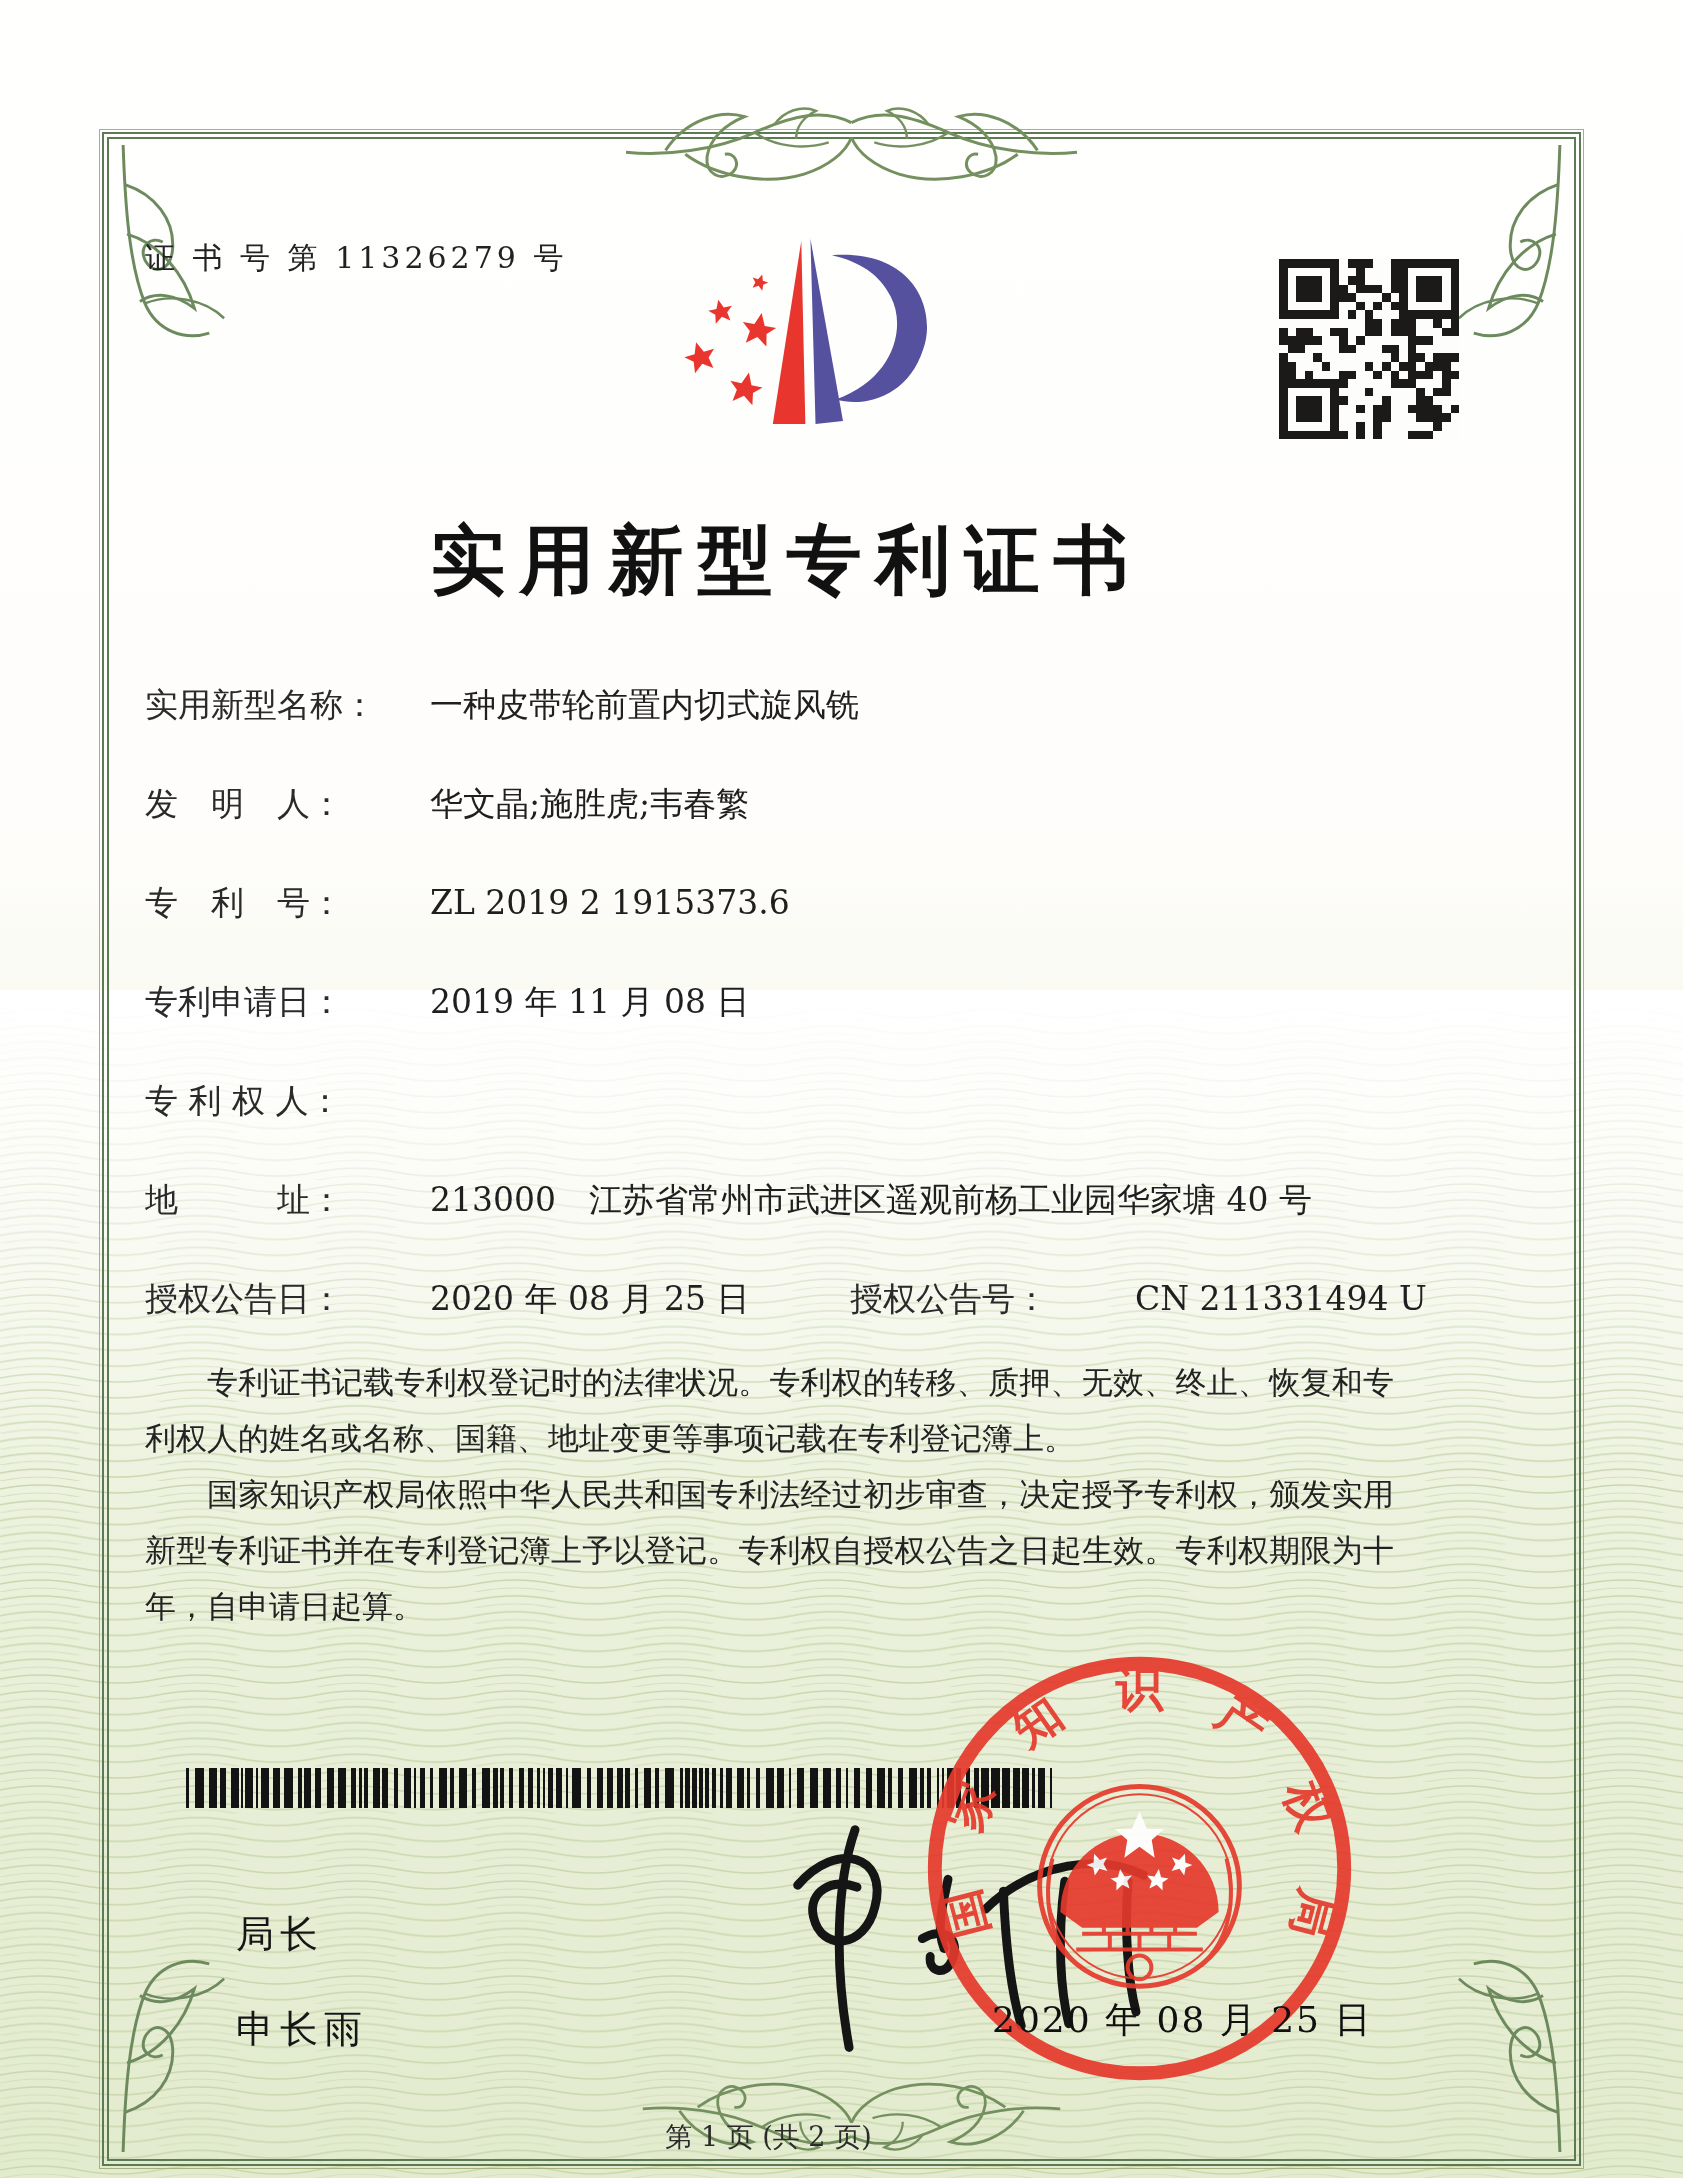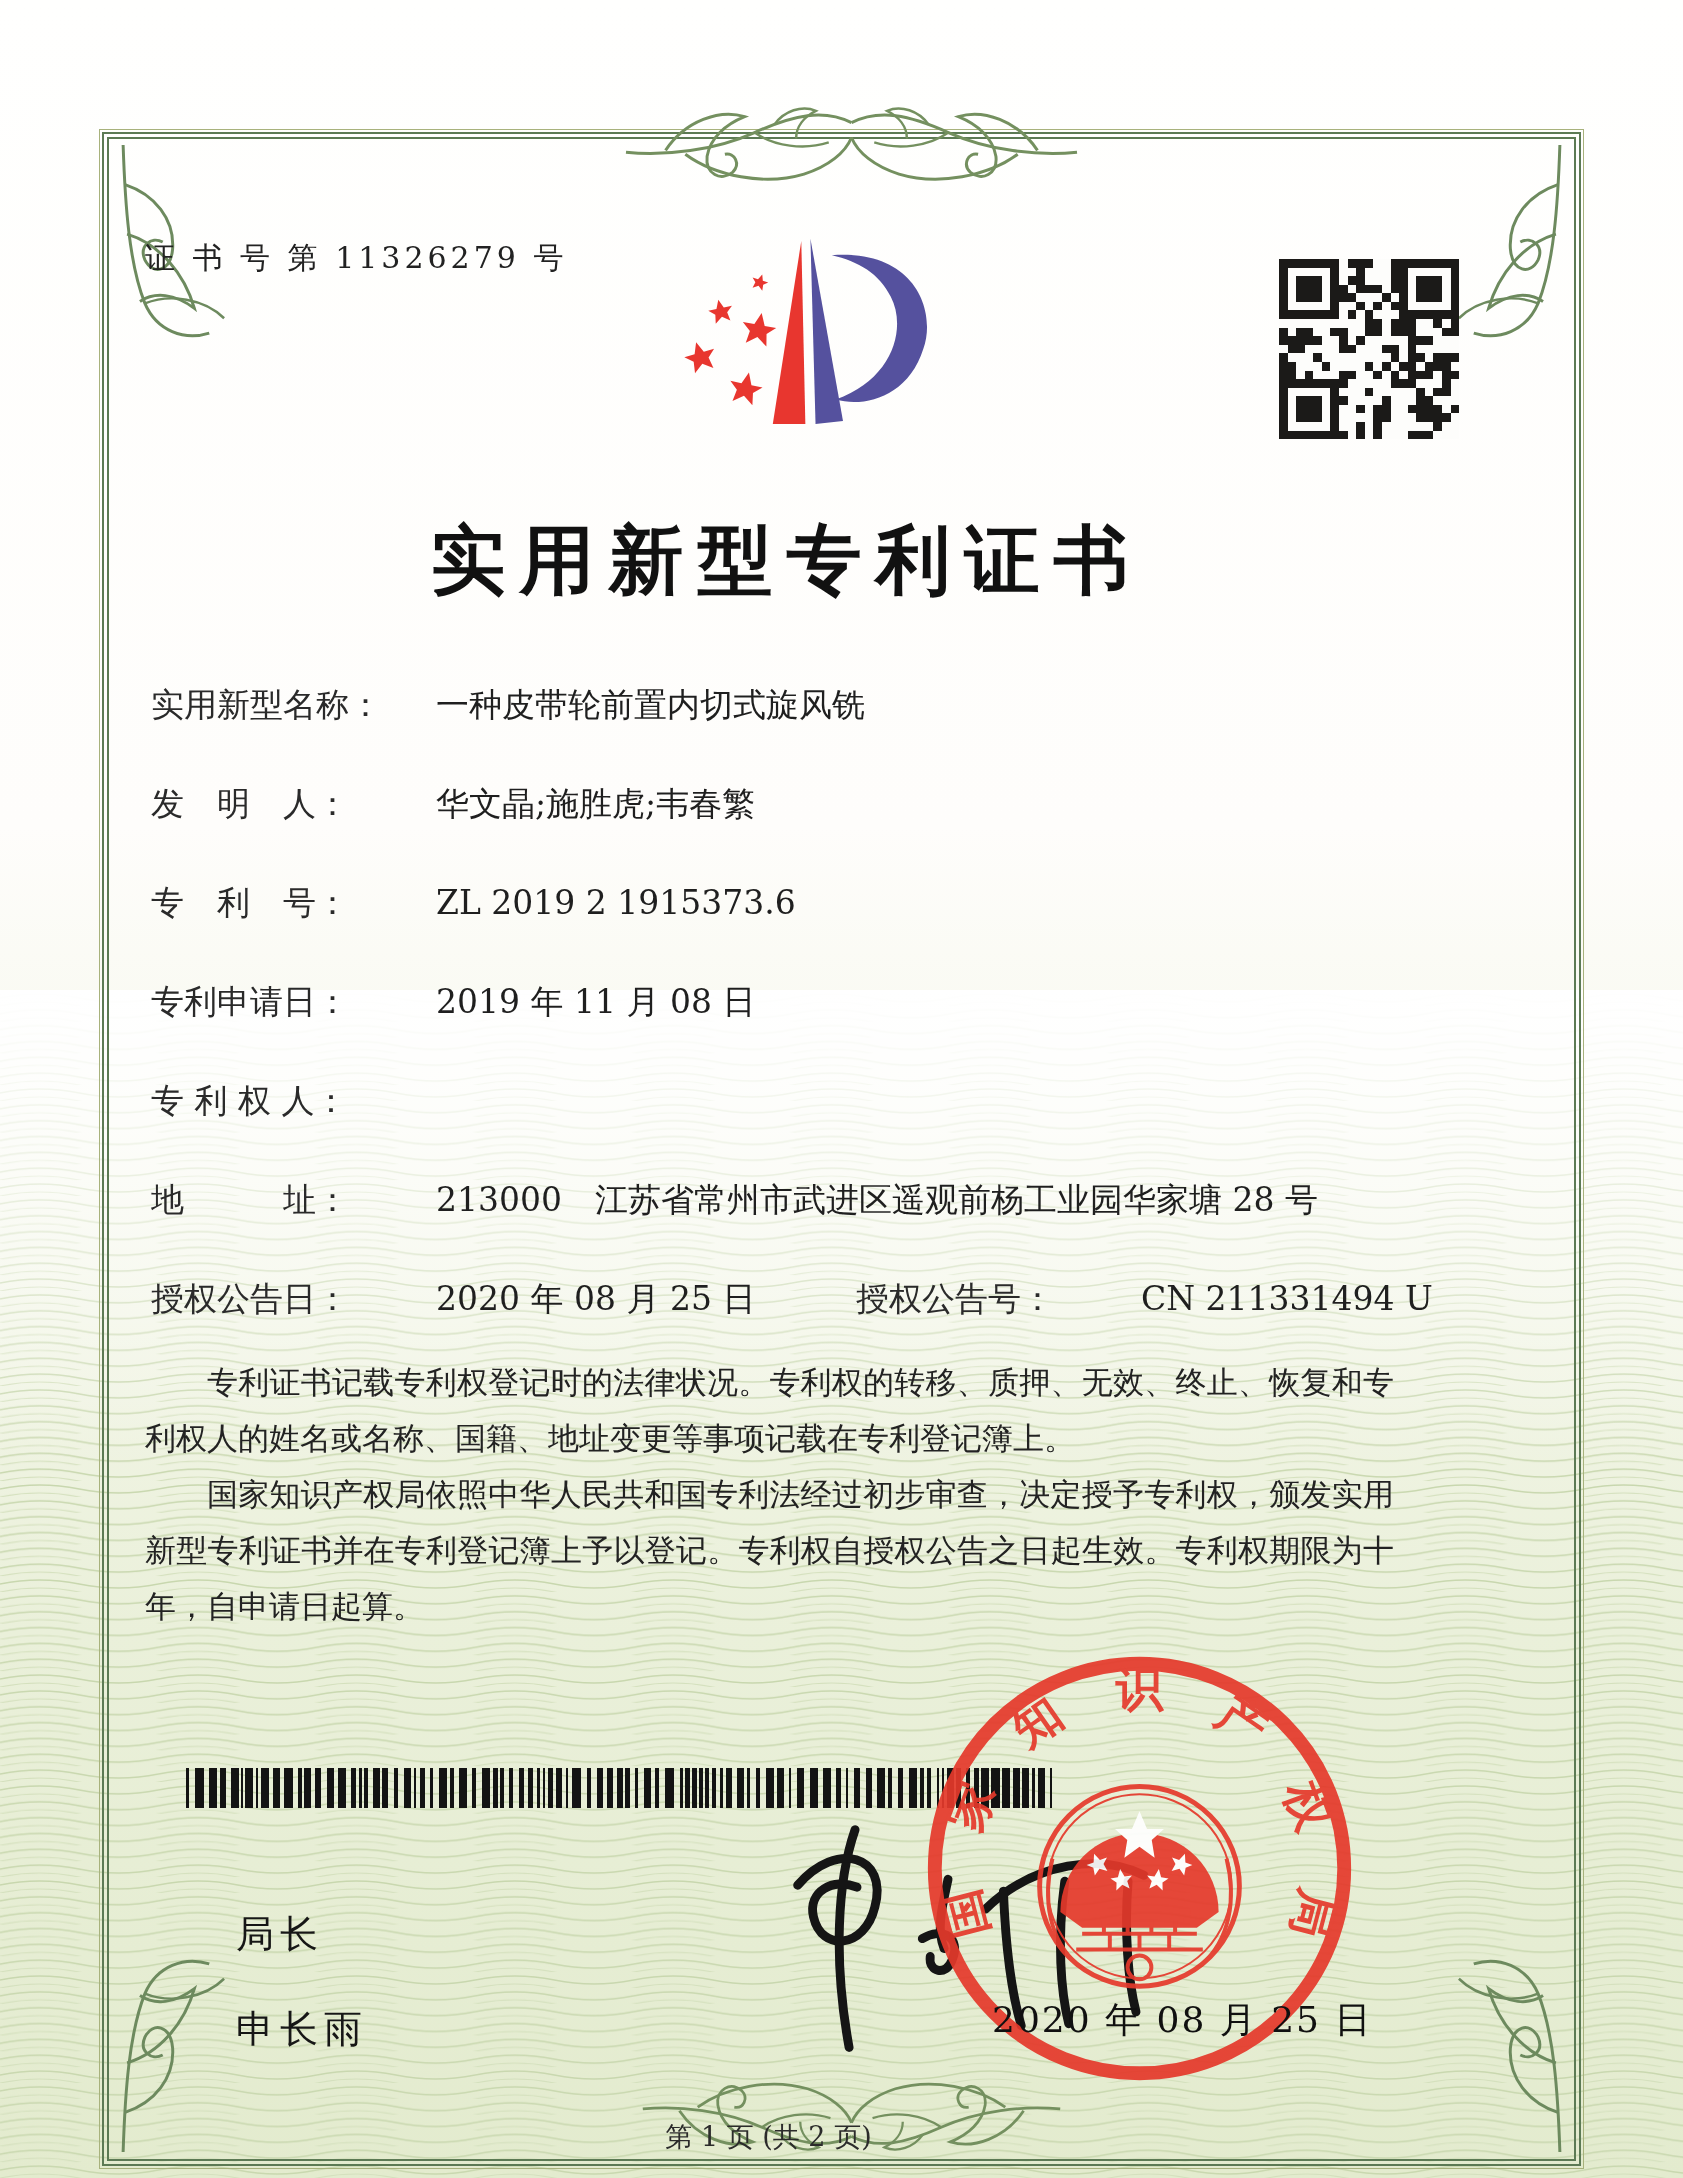--- a/index.html
+++ b/index.html
@@ -41,21 +41,21 @@
   }
   .qr .qrow{flex:1;display:flex;}
   .qr .qrow i{flex:1;}
   .qr .qrow i.d{background:#1b1a18;}
 
   .title{
     position:absolute;left:144px;top:493px;width:1249px;margin:18px;z-index:2;
     text-align:center;font-size:75px;font-weight:bold;letter-spacing:14px;color:#111;
   }
 
-  .fields{position:absolute;left:151px;top:683px;width:1287px;z-index:2;}
+  .fields{position:absolute;left:145px;top:683px;width:1287px;z-index:2;}
   .row{display:flex;align-items:baseline;height:99px;font-size:33px;color:#262626;}
   .lbl{flex:none;width:285px;color:#2a2a2a;}
   .val{flex:none;white-space:pre-wrap;color:#1f1f1f;}
   .val-date{width:374px;}
   .lbl2{flex:none;margin-left:46px;}
 
   .body-text{
     position:absolute;left:145px;top:1354px;width:1249px;z-index:2;
     font-size:31px;line-height:56px;text-align:justify;color:#222;
   }
@@ -660,21 +660,21 @@
     </div>
     <div class="row">
       <span class="lbl">专利申请日：</span>
       <span class="val">2019 年 11 月 08 日</span>
     </div>
     <div class="row">
       <span class="lbl">专 利 权 人：</span>
     </div>
     <div class="row">
       <span class="lbl">地　　　址：</span>
-      <span class="val">213000　江苏省常州市武进区遥观前杨工业园华家塘 28 号</span>
+      <span class="val">213000　江苏省常州市武进区遥观前杨工业园华家塘 40 号</span>
     </div>
     <div class="row">
       <span class="lbl">授权公告日：</span>
       <span class="val val-date">2020 年 08 月 25 日</span>
       <span class="lbl lbl2">授权公告号：</span>
       <span class="val">CN 211331494 U</span>
     </div>
   </div>
 
   <div class="body-text">

